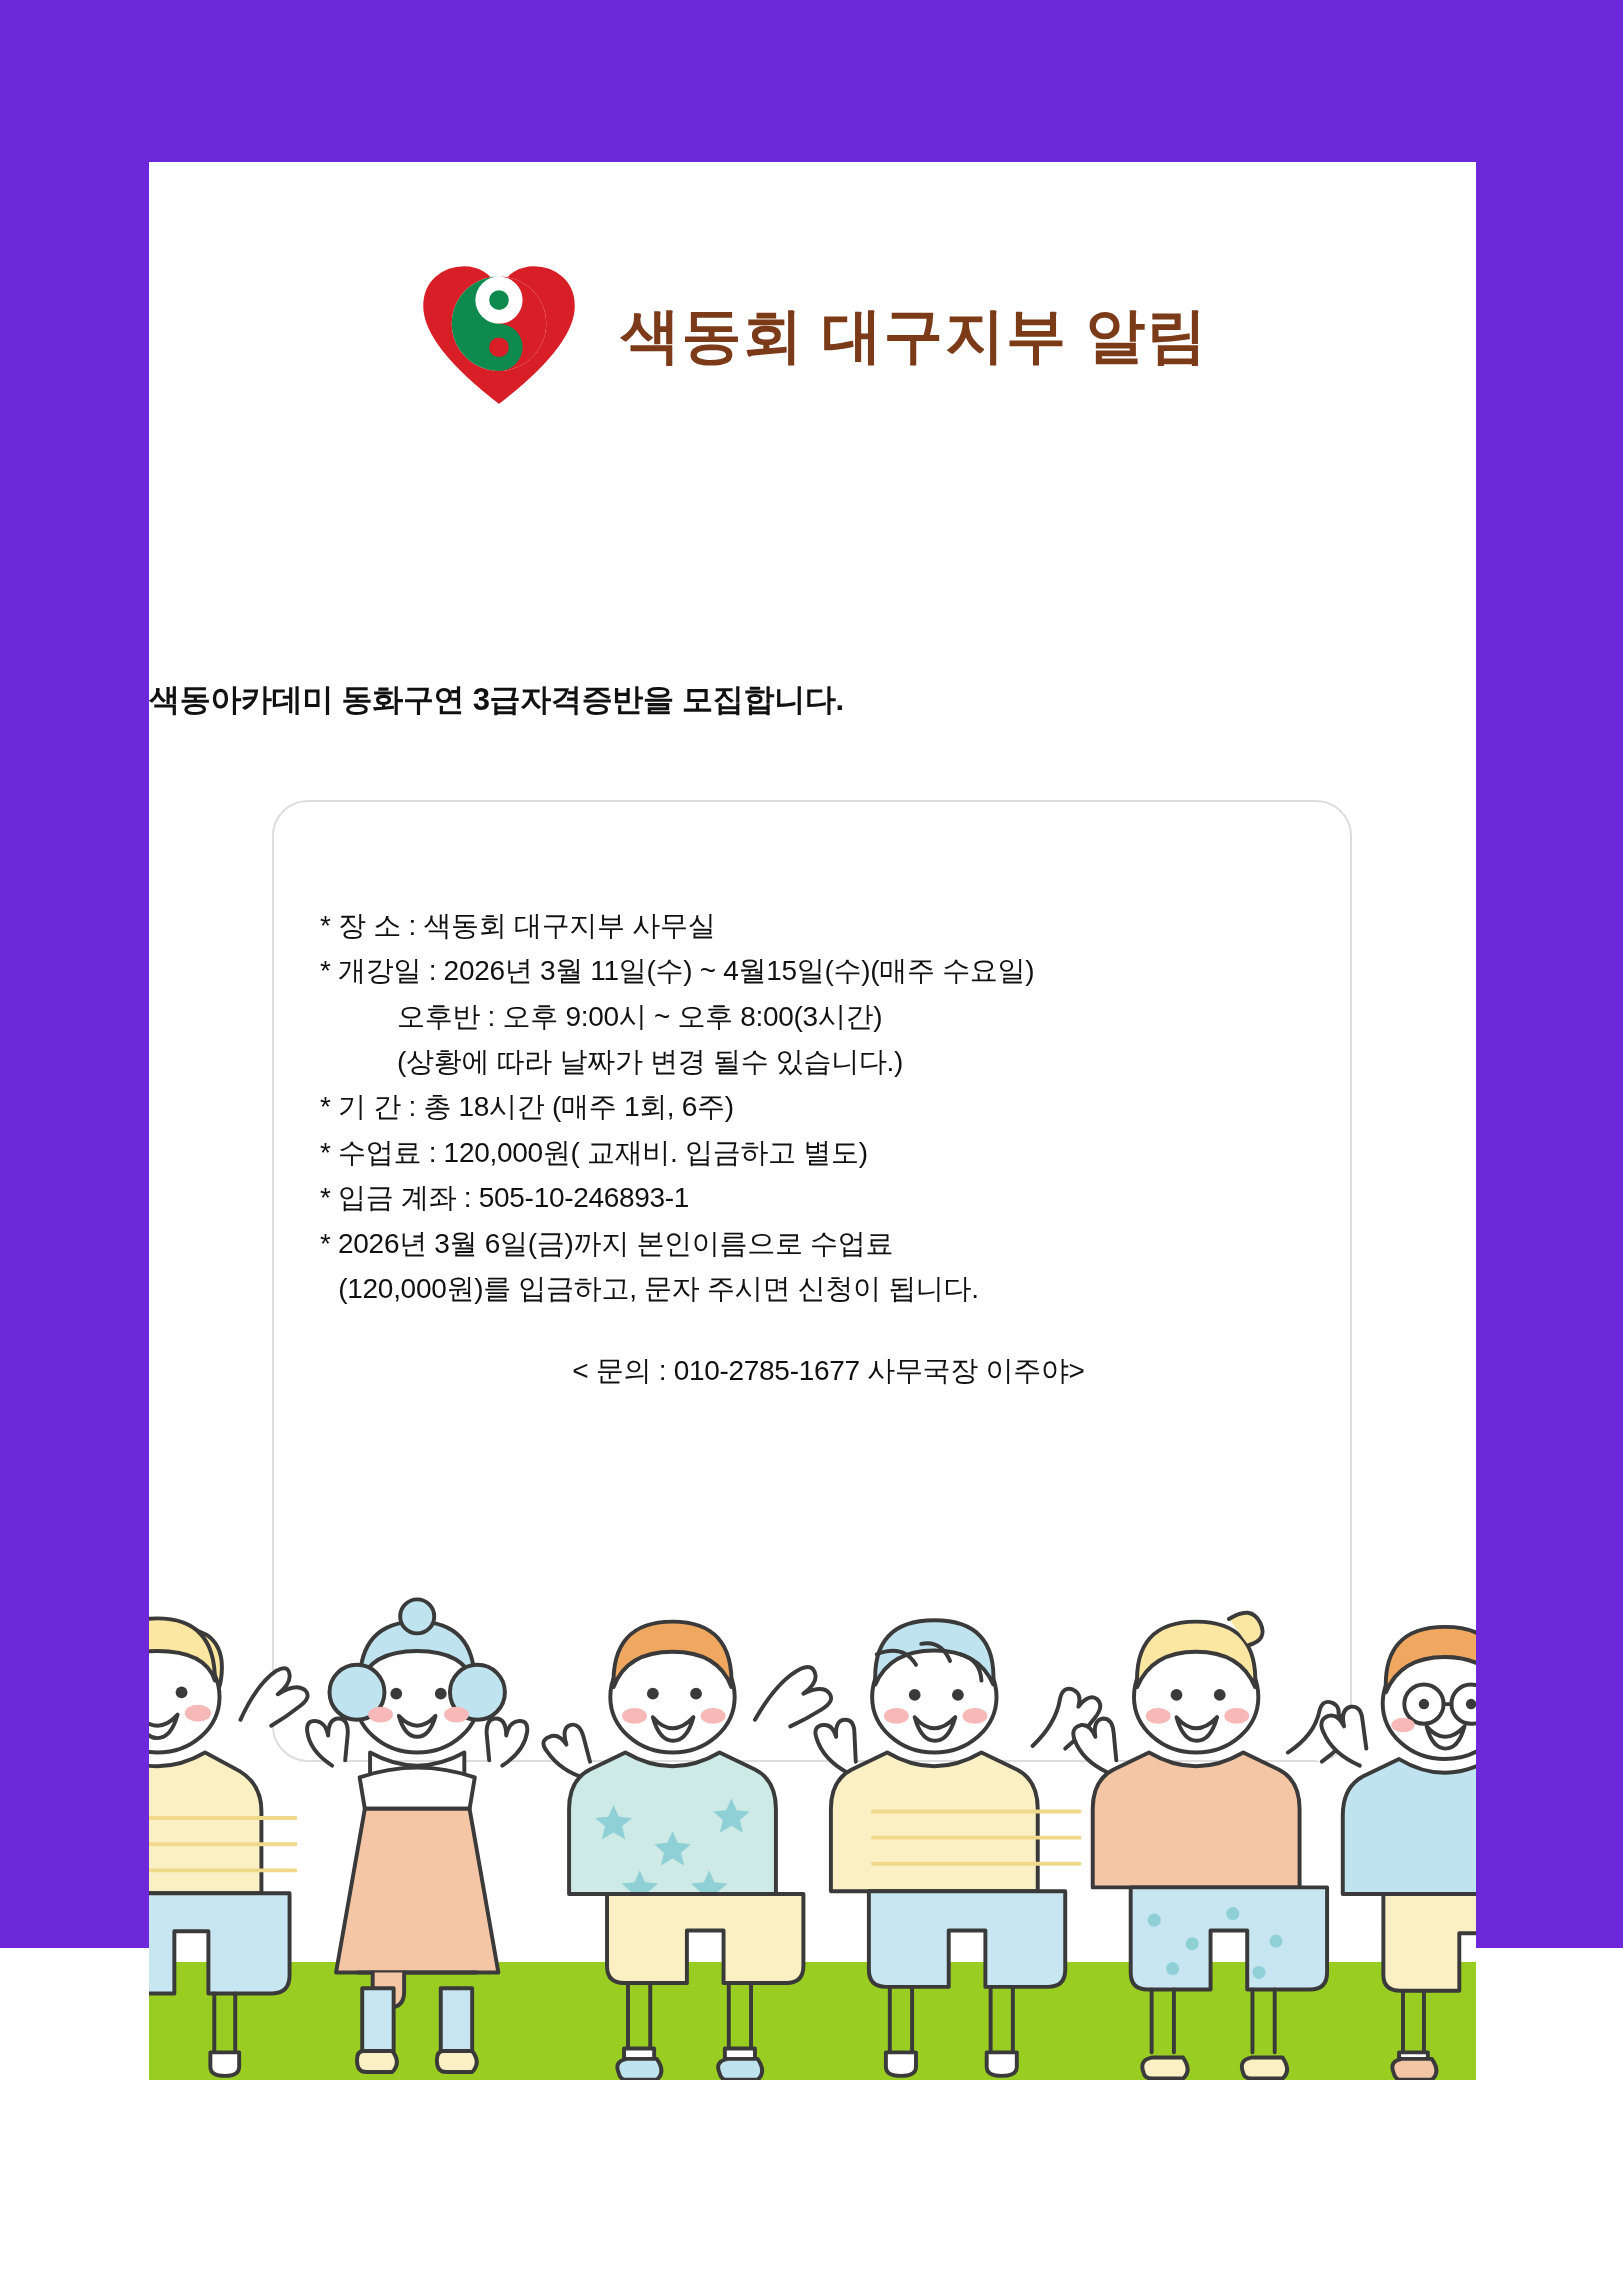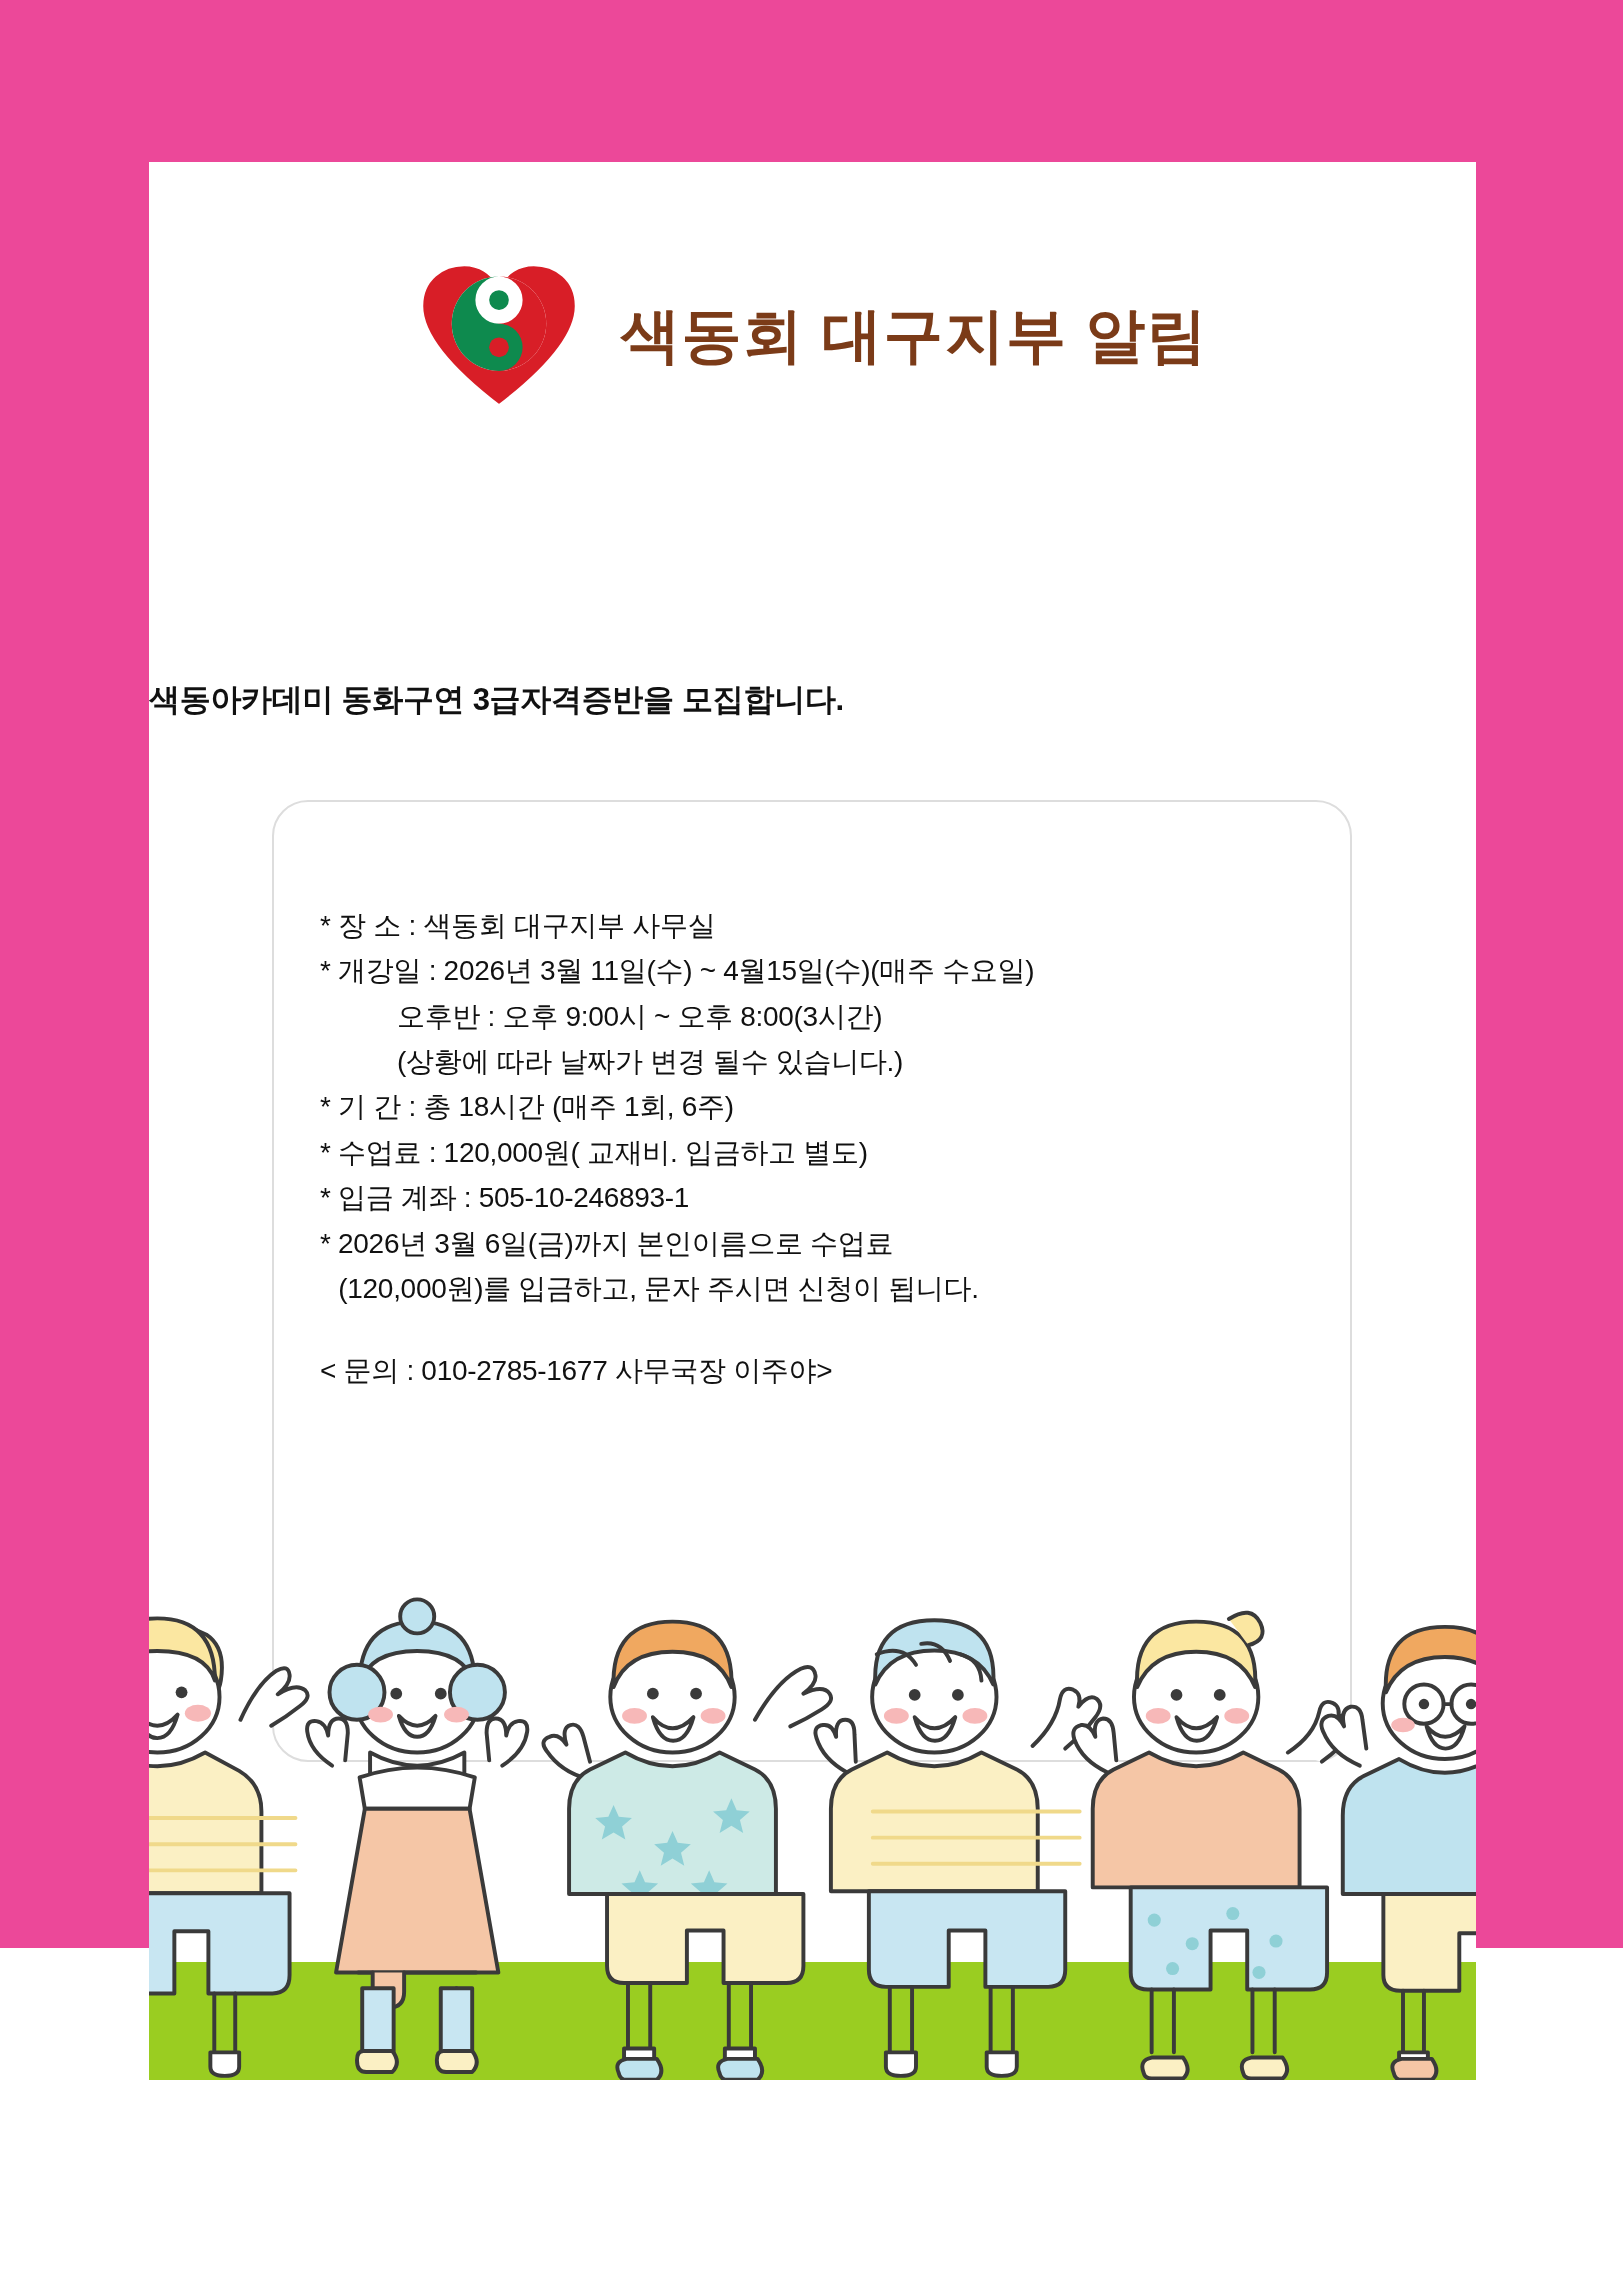--- a/index.html
+++ b/index.html
@@ -10,21 +10,21 @@
   body {
     width: 1623px;
     height: 2295px;
     font-family: "Liberation Sans", sans-serif;
     overflow: hidden;
   }
   .poster {
     position: relative;
     width: 1623px;
     height: 1948px;
-    background: #ec4899;
+    background: #6d28d9;
     box-sizing: border-box;
   }
   .sheet {
     position: absolute;
     left: 149px;
     top: 162px;
     width: 1327px;
     height: 1918px;
     background: #ffffff;
     overflow: hidden;
@@ -92,20 +92,21 @@
   .info-line { display: block; }
   .indent-1 { padding-left: 77px; }
   .indent-2 { padding-left: 98px; }
   .indent-3 { padding-left: 18.3px; }
   .gap-line { display: block; height: 37px; }
   .contact {
     display: block;
     font-size: 28px;
     color: #111111;
     padding-left: 0;
+    text-align: center;
   }
   
   .grass {
     position: absolute;
     left: 0;
     bottom: 0;
     width: 100%;
     height: 118px;
     background: #9ACD21;
   }

